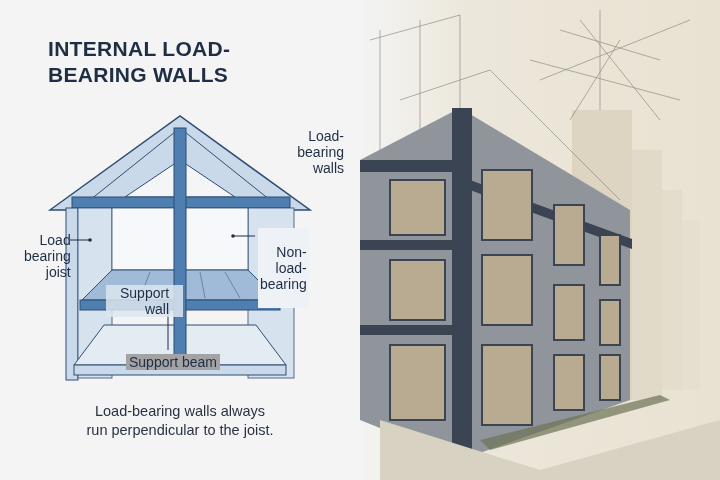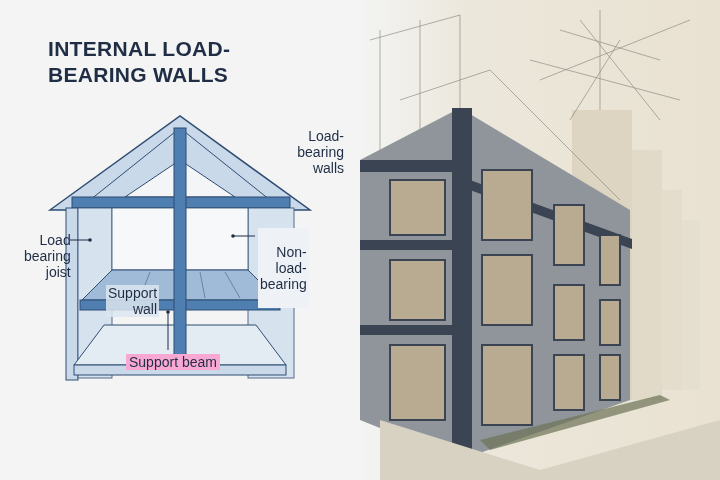--- a/index.html
+++ b/index.html
@@ -63,26 +63,30 @@
   <div class="lbl" style="left:24px; top:232px;">
     <div>Load</div>
     <div>bearing</div>
     <div>joist</div>
   </div>
   <div class="lbl" style="left:258px; top:228px; background:#eef2f6; padding:16px 2px;">
     <div>Non-</div>
     <div>load-</div>
     <div>bearing</div>
   </div>
-  <div class="lbl" style="left:106px; top:285px; background:rgba(220,230,240,0.85); padding:0 2px;">
+  <div class="lbl" style="left:106px; top:285px; background:rgba(220,230,240,0.85); padding:0 14px;">
     <div>Support</div>
     <div>wall</div>
   </div>
-  <div class="lbl" style="left:126px; top:354px; background:#f9a8d4; padding:0 3px;">Support beam</div>
+  <div class="lbl" style="left:126px; top:354px; background:#a3a3a3; padding:0 3px;">Support beam</div>
 
+  <div class="caption">
+    <div>Load-bearing walls always</div>
+    <div>run perpendicular to the joist.</div>
+  </div>
 </div>
 
 <div class="right">
   <svg width="360" height="480">
     <defs>
       <linearGradient id="bg" x1="0" x2="1" y1="0" y2="0">
         <stop offset="0" stop-color="#f3f4f3"></stop>
           <stop offset="0.3" stop-color="#ece7db"></stop>
           <stop offset="1" stop-color="#e9e2d2"></stop>
       </linearGradient>

